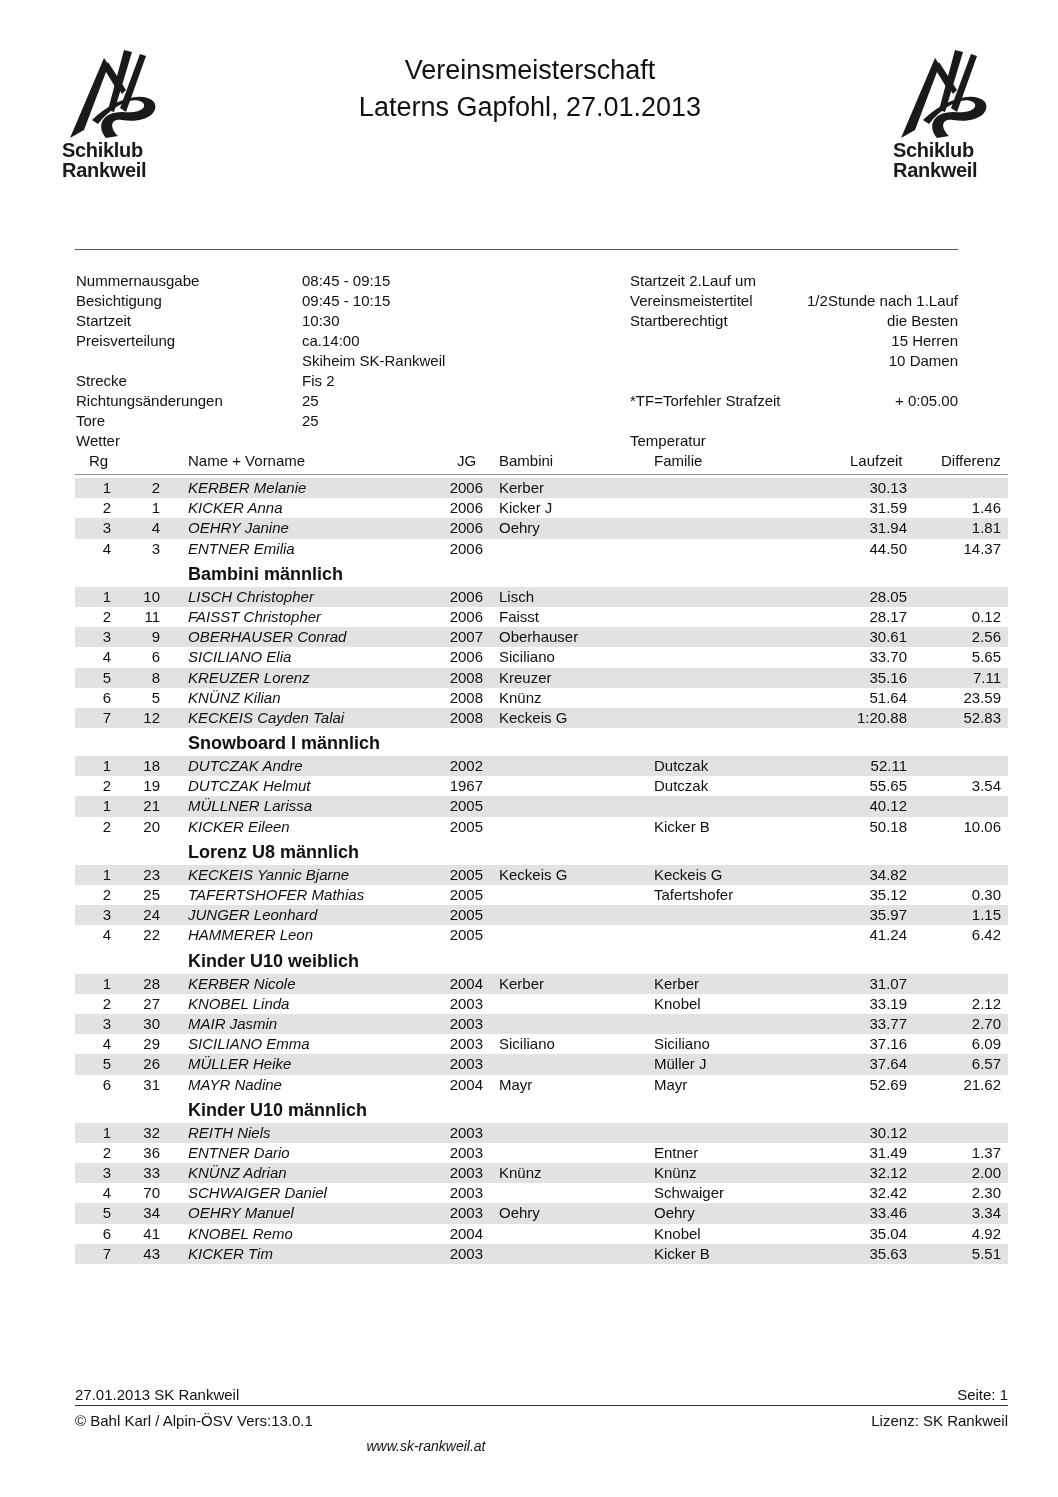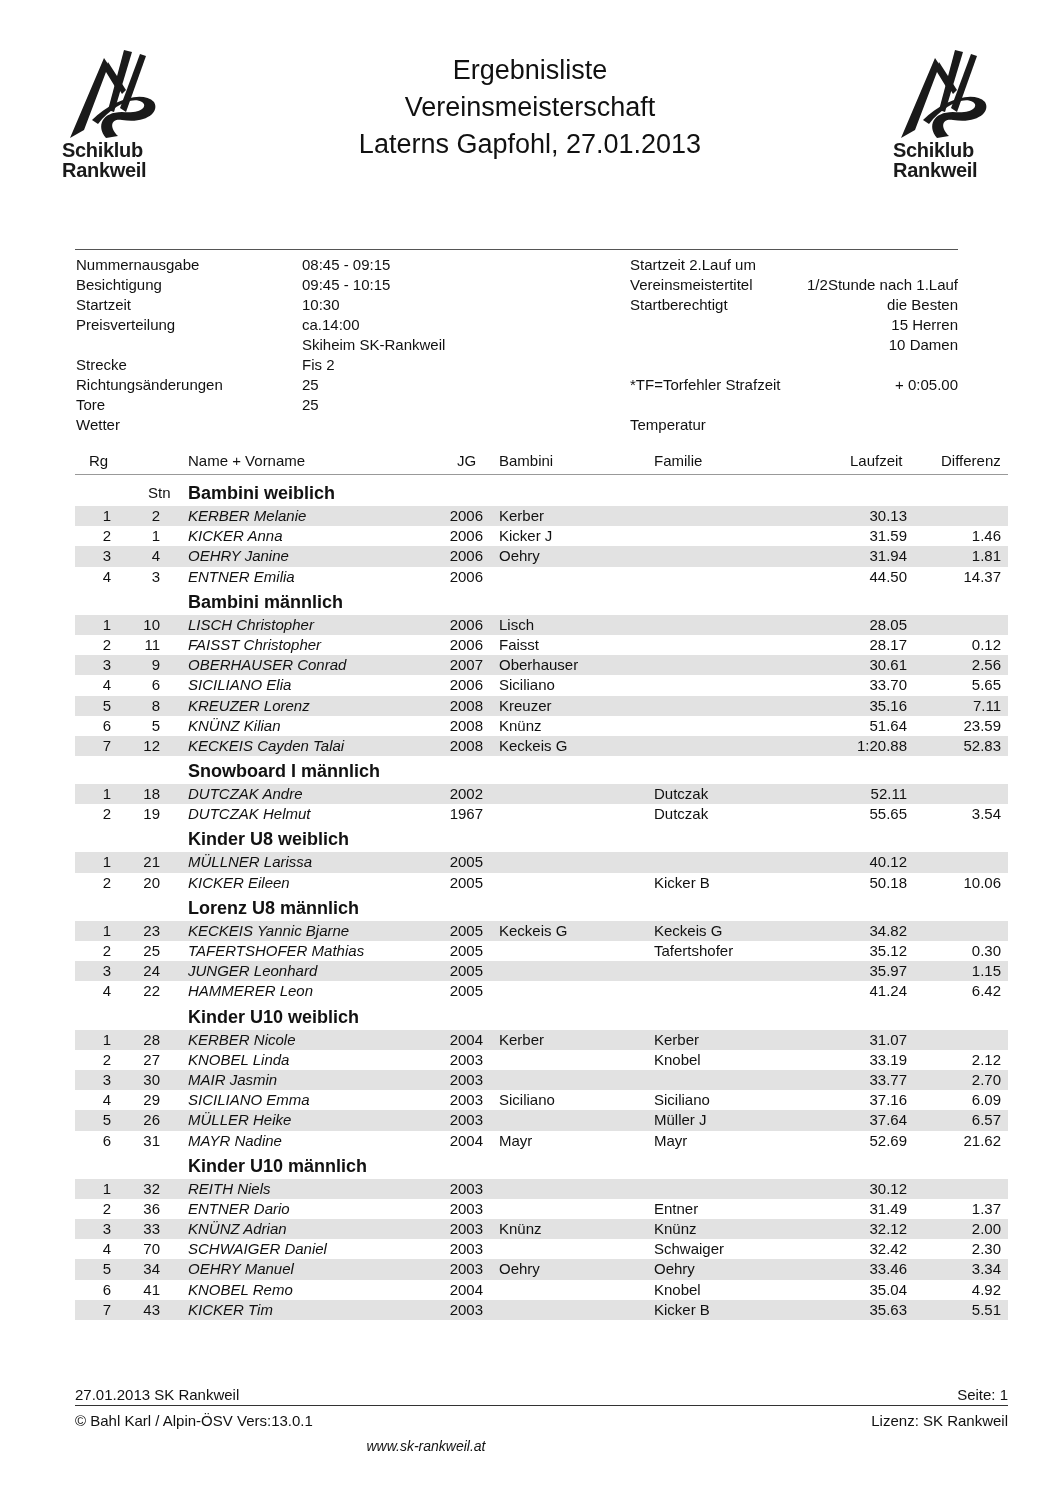--- a/index.html
+++ b/index.html
@@ -60,28 +60,27 @@
     <path d="M46 12 L64 40 L60 44 L44 18 Z" fill="#1a1a1a"></path>
     <path d="M62 0 L70 2 L52 62 L46 60 Z" fill="#1a1a1a"></path>
     <path d="M78 4 L84 6 L64 62 L58 58 Z" fill="#1a1a1a"></path>
     <path d="M30 70 C50 50 80 40 92 52 C98 62 84 74 60 70 C50 68 46 76 56 86 L44 88 C34 76 40 62 60 62 C80 64 86 56 80 52 C70 46 50 56 36 74 Z" fill="#1a1a1a"></path>
   </svg>
   <div class="lt">Schiklub</div>
   <div class="lt">Rankweil</div>
 </div>
 
 <div class="title-block">
-  <div>Ergebnisliste</div>
   <div>Vereinsmeisterschaft</div>
   <div>Laterns Gapfohl, 27.01.2013</div>
 </div>
 
 <div class="hr" style="left:75px; width:883px; top:249px;"></div>
 
-<div class="info" id="info-block" style="left:0; top:0; width:1058px; height:440px;">
+<div class="info" id="info-block" style="left:0; top:16px; width:1058px; height:440px;">
     <div class="row" style="left: 76px; top: 255px;">Nummernausgabe</div>
     <div class="row" style="left: 302px; top: 255px;">08:45 - 09:15</div>
     <div class="row" style="left: 76px; top: 275px;">Besichtigung</div>
     <div class="row" style="left: 302px; top: 275px;">09:45 - 10:15</div>
     <div class="row" style="left: 76px; top: 295px;">Startzeit</div>
     <div class="row" style="left: 302px; top: 295px;">10:30</div>
     <div class="row" style="left: 76px; top: 315px;">Preisverteilung</div>
     <div class="row" style="left: 302px; top: 315px;">ca.14:00</div>
     <div class="row" style="left: 76px; top: 335px;"></div>
     <div class="row" style="left: 302px; top: 335px;">Skiheim SK-Rankweil</div>
@@ -119,21 +118,20 @@
   <div class="colhdr" style="left:188px;">Name + Vorname</div>
   <div class="colhdr" style="left:457px;">JG</div>
   <div class="colhdr" style="left:499px;">Bambini</div>
   <div class="colhdr" style="left:654px;">Familie</div>
   <div class="colhdr" style="left:850px;">Laufzeit</div>
   <div class="colhdr" style="left:941px;">Differenz</div>
 </div>
 <div class="hr" style="left:75px; width:933px; top:474px; background:#999;"></div>
 
 <div class="results" id="results">
-    <div class="group-title">Bambini weiblich</div>
     <div class="trow alt">
       <span class="c-rg">1</span>
       <span class="c-stn">2</span>
       <span class="c-name">KERBER Melanie</span>
       <span class="c-jg">2006</span>
       <span class="c-bam">Kerber</span>
       <span class="c-fam"></span>
       <span class="c-lauf">30.13</span>
       <span class="c-diff"></span>
     </div>
@@ -252,21 +250,20 @@
     <div class="trow">
       <span class="c-rg">2</span>
       <span class="c-stn">19</span>
       <span class="c-name">DUTCZAK Helmut</span>
       <span class="c-jg">1967</span>
       <span class="c-bam"></span>
       <span class="c-fam">Dutczak</span>
       <span class="c-lauf">55.65</span>
       <span class="c-diff">3.54</span>
     </div>
-    <div class="group-title">Kinder U8 weiblich</div>
     <div class="trow alt">
       <span class="c-rg">1</span>
       <span class="c-stn">21</span>
       <span class="c-name">MÜLLNER Larissa</span>
       <span class="c-jg">2005</span>
       <span class="c-bam"></span>
       <span class="c-fam"></span>
       <span class="c-lauf">40.12</span>
       <span class="c-diff"></span>
     </div>

